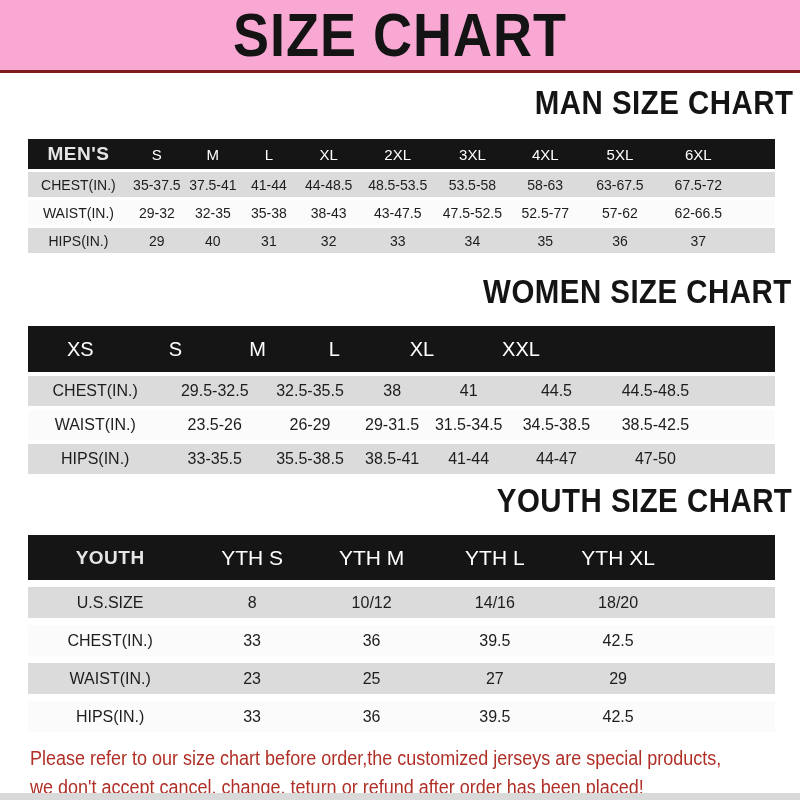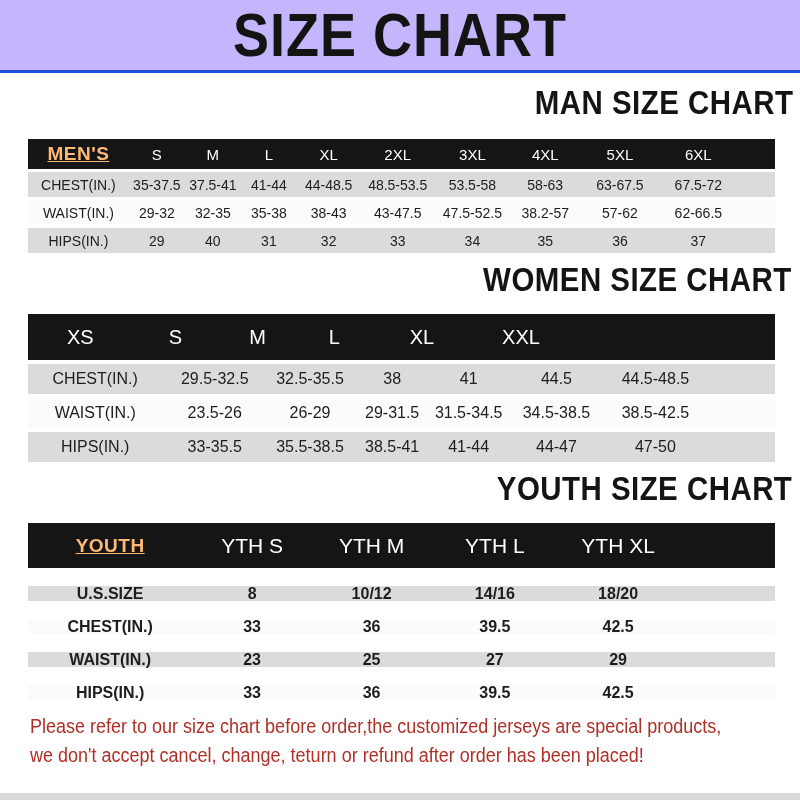--- a/index.html
+++ b/index.html
@@ -1,38 +1,38 @@
 <!DOCTYPE html>
 <html><head>
 <meta charset="utf-8">
 <style>
   * { margin:0; padding:0; box-sizing:border-box; }
   html,body { width:800px; height:800px; background:#fff; overflow:hidden;
               font-family:"Liberation Sans", sans-serif; position:relative; }
 
   
-  .banner { height:73px; background:#c4b5fd; border-bottom:3px solid #1d4ed8;
+  .banner { height:73px; background:#f9a8d4; border-bottom:3px solid #7f1d1d;
             display:flex; align-items:center; justify-content:center; }
   .banner-text { display:inline-block; font-weight:700; font-size:54px; color:#141414;
                  letter-spacing:1px; transform:scale(1,1.12); }
 
   
   .sec-title { text-align:right; line-height:33px; }
   .sec-title span { display:inline-block; font-weight:700; font-size:31px; color:#141414;
                     letter-spacing:0.5px; transform:scale(0.95,1.1); white-space:nowrap; }
   #man-title   { margin-top:13px; }
-  #women-title { margin-top:10px;padding-left:39px; }
+  #women-title { margin-top:22px;padding-left:39px; }
   #youth-title { margin-top:10px; }
 
   
   .tbl { width:747px; margin-left:28px; }
   .tr  { display:flex; align-items:center; width:100%; }
   .tr.head { background:#151515; color:#fff; }
   .td  { text-align:center; white-space:nowrap; color:#1d1d1d; }
-  .corner { font-weight:700; color:#fdba74; letter-spacing:0.5px;text-decoration:underline; }
+  .corner { font-weight:700; color:#e5e5e5; letter-spacing:0.5px; }
   .hcell  { color:#fff; }
   .gray  { background:#DBDBDB; }
   .white { background:#FBFBFB; }
 
   
   .men { margin-top:15px; }
   .men .tr.head { height:30px; }
   .men .tr.data { height:25px; margin-top:3px; font-size:14px; }
   .men .corner { font-size:19px; }
   .men .hcell  { font-size:15px; }
@@ -44,21 +44,21 @@
   .women .tr.head { height:46px; }
   .women .tr.data { height:30px; margin-top:4px; font-size:16px; }
   .women .corner { font-size:21px; }
   .women .hcell  { font-size:20px; }
   .wc0{width:18%;} .wc1{width:14%;} .wc2{width:11.5%;} .wc3{width:10.5%;}
   .wc4{width:10%;} .wc5{width:13.5%;} .wc6{width:13%;} .wcf{width:9.5%;}
 
   
   .youth { margin-top:13px; }
   .youth .tr.head { height:45px; }
-  .youth .tr.data { height:15px; margin-top:18px; font-size:16px;font-weight:bold; }
+  .youth .tr.data { height:31px; margin-top:7px; font-size:16px; }
   .youth .corner { font-size:19px; }
   .youth .hcell  { font-size:21px; }
   .yc0{width:22%;} .yc1,.yc2{width:16%;} .yc3{width:17%;} .yc4{width:16%;} .ycf{width:13%;}
 
   
   .disclaimer { margin:12px 0 0 30px; color:#B03028; font-size:20px; line-height:29px; }
   .disclaimer span { display:inline-block; transform:scale(0.9,1.05); transform-origin:left center;
                      white-space:nowrap; }
 
   .bottom-strip { position:absolute; left:0; bottom:0; width:800px; height:7px; background:#D9D9D9; }
@@ -102,21 +102,21 @@
     <div class="td mcf"></div>
   </div>
   <div class="tr data white">
     <div class="td mc0">WAIST(IN.)</div>
     <div class="td mc1">29-32</div>
     <div class="td mc2">32-35</div>
     <div class="td mc3">35-38</div>
     <div class="td mc4">38-43</div>
     <div class="td mc5">43-47.5</div>
     <div class="td mc6">47.5-52.5</div>
-    <div class="td mc7">38.2-57</div>
+    <div class="td mc7">52.5-77</div>
     <div class="td mc8">57-62</div>
     <div class="td mc9">62-66.5</div>
     <div class="td mcf"></div>
   </div>
   <div class="tr data gray">
     <div class="td mc0">HIPS(IN.)</div>
     <div class="td mc1">29</div>
     <div class="td mc2">40</div>
     <div class="td mc3">31</div>
     <div class="td mc4">32</div>

